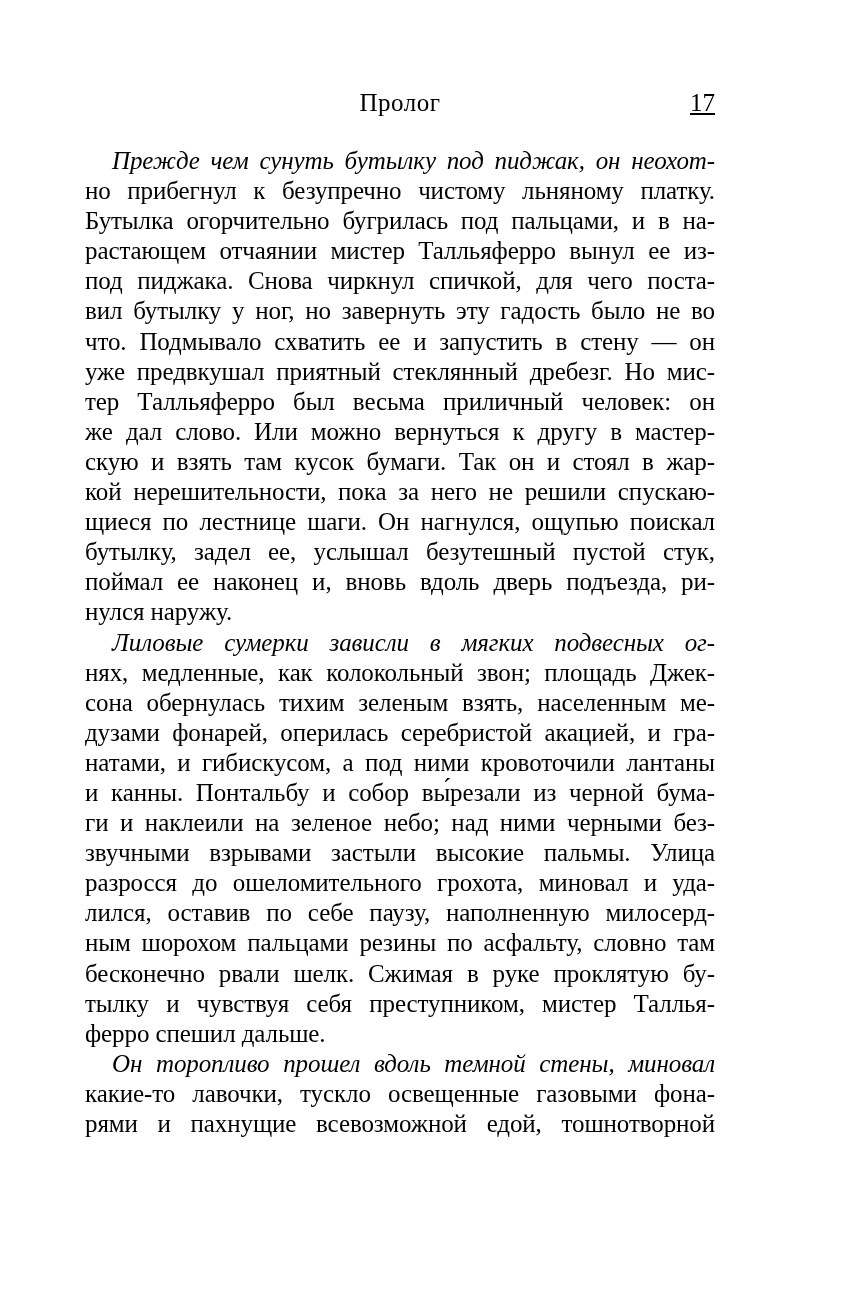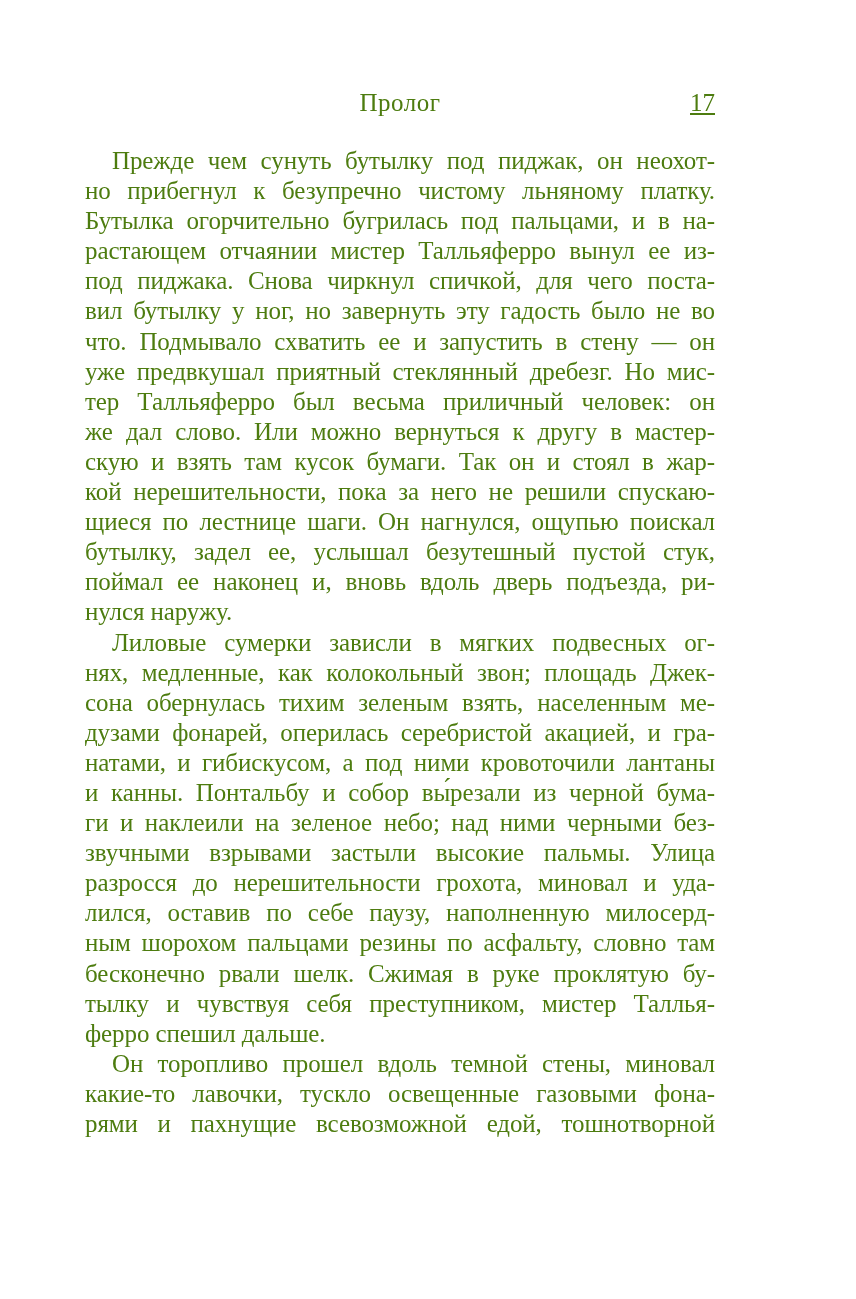--- a/index.html
+++ b/index.html
@@ -49,26 +49,27 @@
     white-space: normal;
     text-align: left;
     letter-spacing: -0.1px;
   }
   .line.just {
     text-align: justify;
     text-align-last: justify;
   }
   .line.indent {
     padding-left: 27px;
+    font-style: italic;
   }
 </style>
 </head>
 <body>
 
-<div class="page" style="color: #4d7c0f; background: rgb(255, 255, 255);">
+<div class="page" style="color: #000000; background: rgb(255, 255, 255);">
   <div class="page-header">
     <span class="chapter-title">Пролог</span>
     <span class="page-number">17</span>
   </div>
   <div class="page-body">
       <div class="line indent just">Прежде чем сунуть бутылку под пиджак, он неохот-</div>
       <div class="line just">но прибегнул к безупречно чистому льняному платку.</div>
       <div class="line just">Бутылка огорчительно бугрилась под пальцами, и в на-</div>
       <div class="line just">растающем отчаянии мистер Талльяферро вынул ее из-</div>
       <div class="line just">под пиджака. Снова чиркнул спичкой, для чего поста-</div>
@@ -84,21 +85,21 @@
       <div class="line just">поймал ее наконец и, вновь вдоль дверь подъезда, ри-</div>
       <div class="line">нулся наружу.</div>
       <div class="line indent just">Лиловые сумерки зависли в мягких подвесных ог-</div>
       <div class="line just">нях, медленные, как колокольный звон; площадь Джек-</div>
       <div class="line just">сона обернулась тихим зеленым взять, населенным ме-</div>
       <div class="line just">дузами фонарей, оперилась серебристой акацией, и гра-</div>
       <div class="line just">натами, и гибискусом, а под ними кровоточили лантаны</div>
       <div class="line just">и канны. Понтальбу и собор вы́резали из черной бума-</div>
       <div class="line just">ги и наклеили на зеленое небо; над ними черными без-</div>
       <div class="line just">звучными взрывами застыли высокие пальмы. Улица</div>
-      <div class="line just">разросся до нерешительности грохота, миновал и уда-</div>
+      <div class="line just">разросся до ошеломительного грохота, миновал и уда-</div>
       <div class="line just">лился, оставив по себе паузу, наполненную милосерд-</div>
       <div class="line just">ным шорохом пальцами резины по асфальту, словно там</div>
       <div class="line just">бесконечно рвали шелк. Сжимая в руке проклятую бу-</div>
       <div class="line just">тылку и чувствуя себя преступником, мистер Таллья-</div>
       <div class="line">ферро спешил дальше.</div>
       <div class="line indent just">Он торопливо прошел вдоль темной стены, миновал</div>
       <div class="line just">какие-то лавочки, тускло освещенные газовыми фона-</div>
       <div class="line just">рями и пахнущие всевозможной едой, тошнотворной</div>
     </div>
 </div>

